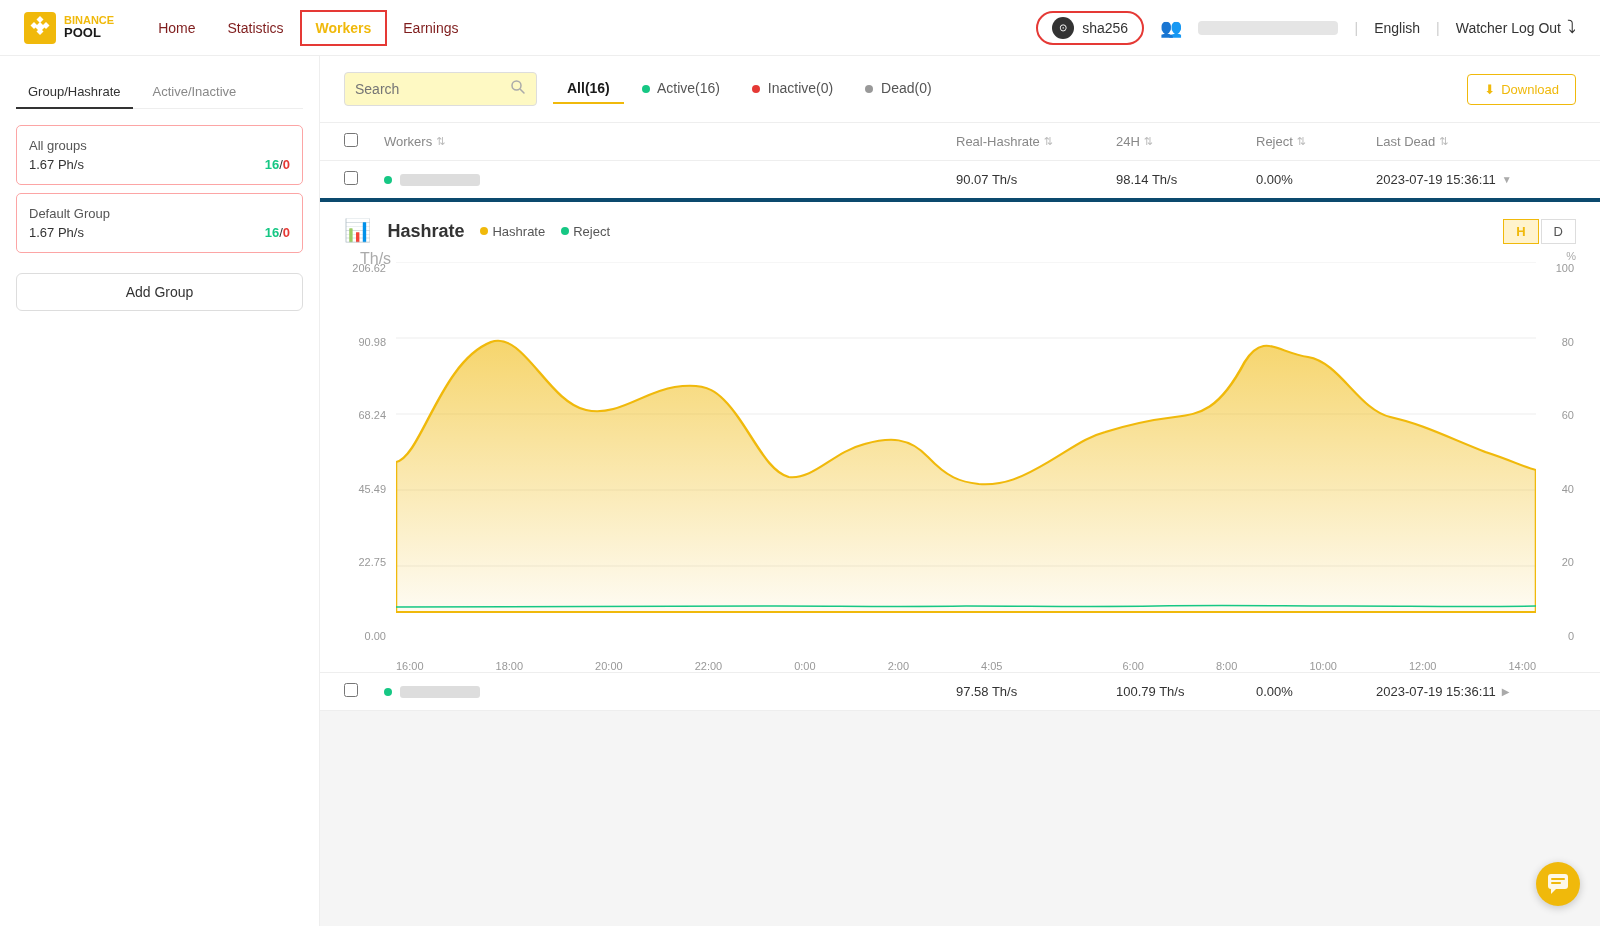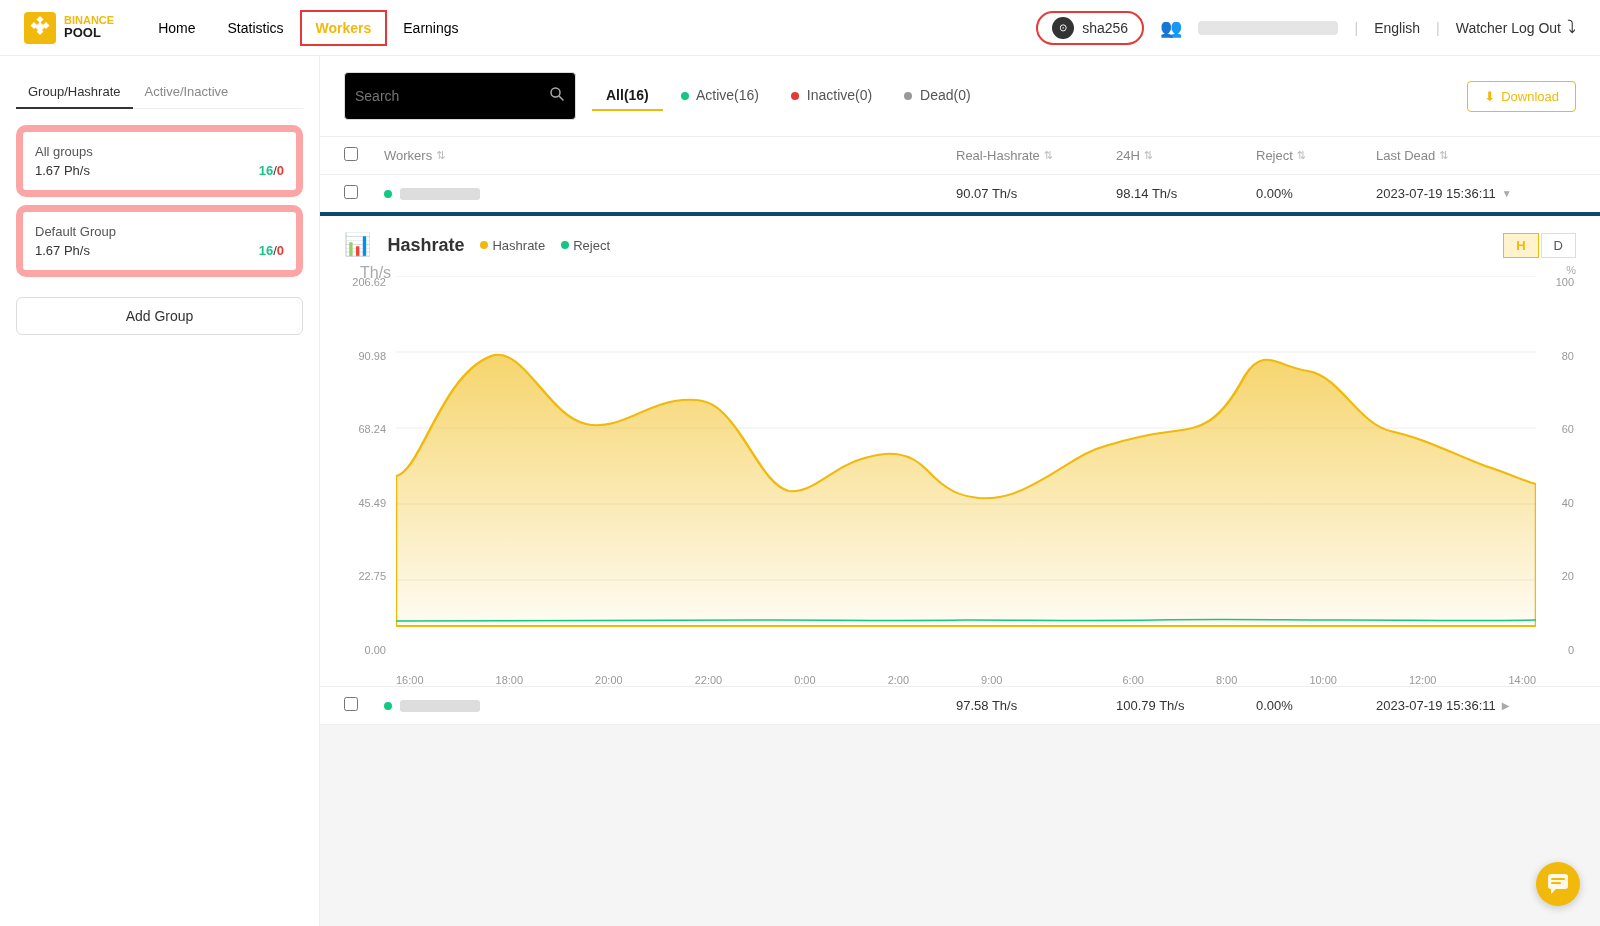--- a/index.html
+++ b/index.html
@@ -14,21 +14,21 @@
     .logo {
       display: flex; align-items: center; gap: 8px; margin-right: 32px;
     }
     .logo-icon {
       width: 32px; height: 32px;
     }
     .logo-text { font-weight: 700; font-size: 15px; color: #1a1a1a; line-height: 1.1; }
     .logo-text span { color: #f0b90b; display: block; font-size: 11px; }
     .nav { display: flex; gap: 8px; }
     .nav-item {
-      padding: 6px 12px; cursor: pointer; font-size: 14px; color: #000000;
+      padding: 6px 12px; cursor: pointer; font-size: 14px; color: #7f1d1d;
       border: none; background: none; position: relative;
     }
     .nav-item.active { color: #f0b90b; font-weight: 600; outline: 2px solid #e53935; outline-offset: 2px; }
     .header-right {
       margin-left: auto; display: flex; align-items: center; gap: 16px;
     }
     .sha-badge {
       display: flex; align-items: center; gap: 8px;
       border: 2px solid #e53935; border-radius: 20px; padding: 4px 14px;
       background: #fff; cursor: pointer;
@@ -47,29 +47,29 @@
     .logout-icon { font-size: 18px; }
 
     
     .layout { display: flex; min-height: calc(100vh - 56px); }
 
     
     .sidebar {
       width: 320px; background: #fff; border-right: 1px solid #eee;
       padding: 20px 16px; flex-shrink: 0;
     }
-    .sidebar-tabs { display: flex; gap: 0; margin-bottom: 16px; border-bottom: 1px solid #eee; }
+    .sidebar-tabs { display: flex; gap: 8px; margin-bottom: 16px; border-bottom: 1px solid #eee; }
     .sidebar-tab {
       padding: 8px 12px; font-size: 13px; color: #888; cursor: pointer;
       border-bottom: 2px solid transparent; margin-bottom: -1px;
     }
     .sidebar-tab.active { color: #333; border-bottom: 2px solid #333; font-weight: 500; }
     .sidebar-group {
-      padding: 12px; border-radius: 10px; background: #fff; margin-bottom: 8px;
-      border: 7px solid #fca5a5;
+      padding: 12px; border-radius: 5px; background: #fff; margin-bottom: 8px;
+      border: 1px solid #fca5a5;
     }
     .sidebar-group-name { font-size: 13px; color: #555; margin-bottom: 4px; }
     .sidebar-group-hashrate { font-size: 13px; color: #333; display: flex; justify-content: space-between; align-items: center; }
     .active-count { color: #16c784; font-weight: 600; }
     .inactive-count { color: #e53935; font-weight: 600; }
     .add-group-btn {
       width: 100%; padding: 10px; text-align: center; background: #fff;
       border: 1px solid #ddd; border-radius: 6px; cursor: pointer; color: #333; font-size: 14px;
       margin-top: 12px;
     }
@@ -77,21 +77,21 @@
     
     .main { flex: 1; padding: 0; background: #f5f5f5; }
 
     
     .toolbar {
       display: flex; align-items: center; background: #fff; padding: 16px 24px;
       border-bottom: 1px solid #eee; gap: 16px;
     }
     .search-box {
       display: flex; align-items: center; border: 1px solid #ddd; border-radius: 4px;
-      padding: 13px 10px; background: #000000; gap: 6px; width: 232px;
+      padding: 6px 10px; background: #fef9c3; gap: 6px; width: 193px;
     }
     .search-input {
       border: none; outline: none; font-size: 14px; color: #888; width: 100%;
       background: transparent;
     }
     .search-icon-svg { color: #aaa; font-size: 16px; }
     .tab-filters { display: flex; gap: 4px; align-items: center; }
     .filter-tab {
       padding: 6px 14px; font-size: 14px; cursor: pointer; color: #555;
       border-bottom: 2px solid transparent;
@@ -402,21 +402,21 @@
               C800,344 850,345 900,344" fill="none" stroke="#16c784" stroke-width="1.5"></path>
           </svg>
 
           <div style="position:absolute;bottom:0;left:52px;right:40px;display:flex;justify-content:space-between;">
             <span style="font-size:11px;color:#999;">16:00</span>
             <span style="font-size:11px;color:#999;">18:00</span>
             <span style="font-size:11px;color:#999;">20:00</span>
             <span style="font-size:11px;color:#999;">22:00</span>
             <span style="font-size:11px;color:#999;">0:00</span>
             <span style="font-size:11px;color:#999;">2:00</span>
-            <span style="font-size:11px;color:#999;">9:00</span>
+            <span style="font-size:11px;color:#999;">4:05</span>
             <span style="font-size:11px;color:#999;margin-left:48px;">6:00</span>
             <span style="font-size:11px;color:#999;">8:00</span>
             <span style="font-size:11px;color:#999;">10:00</span>
             <span style="font-size:11px;color:#999;">12:00</span>
             <span style="font-size:11px;color:#999;">14:00</span>
           </div>
         </div>
       </div>
 
       <div class="table-row-bottom">

